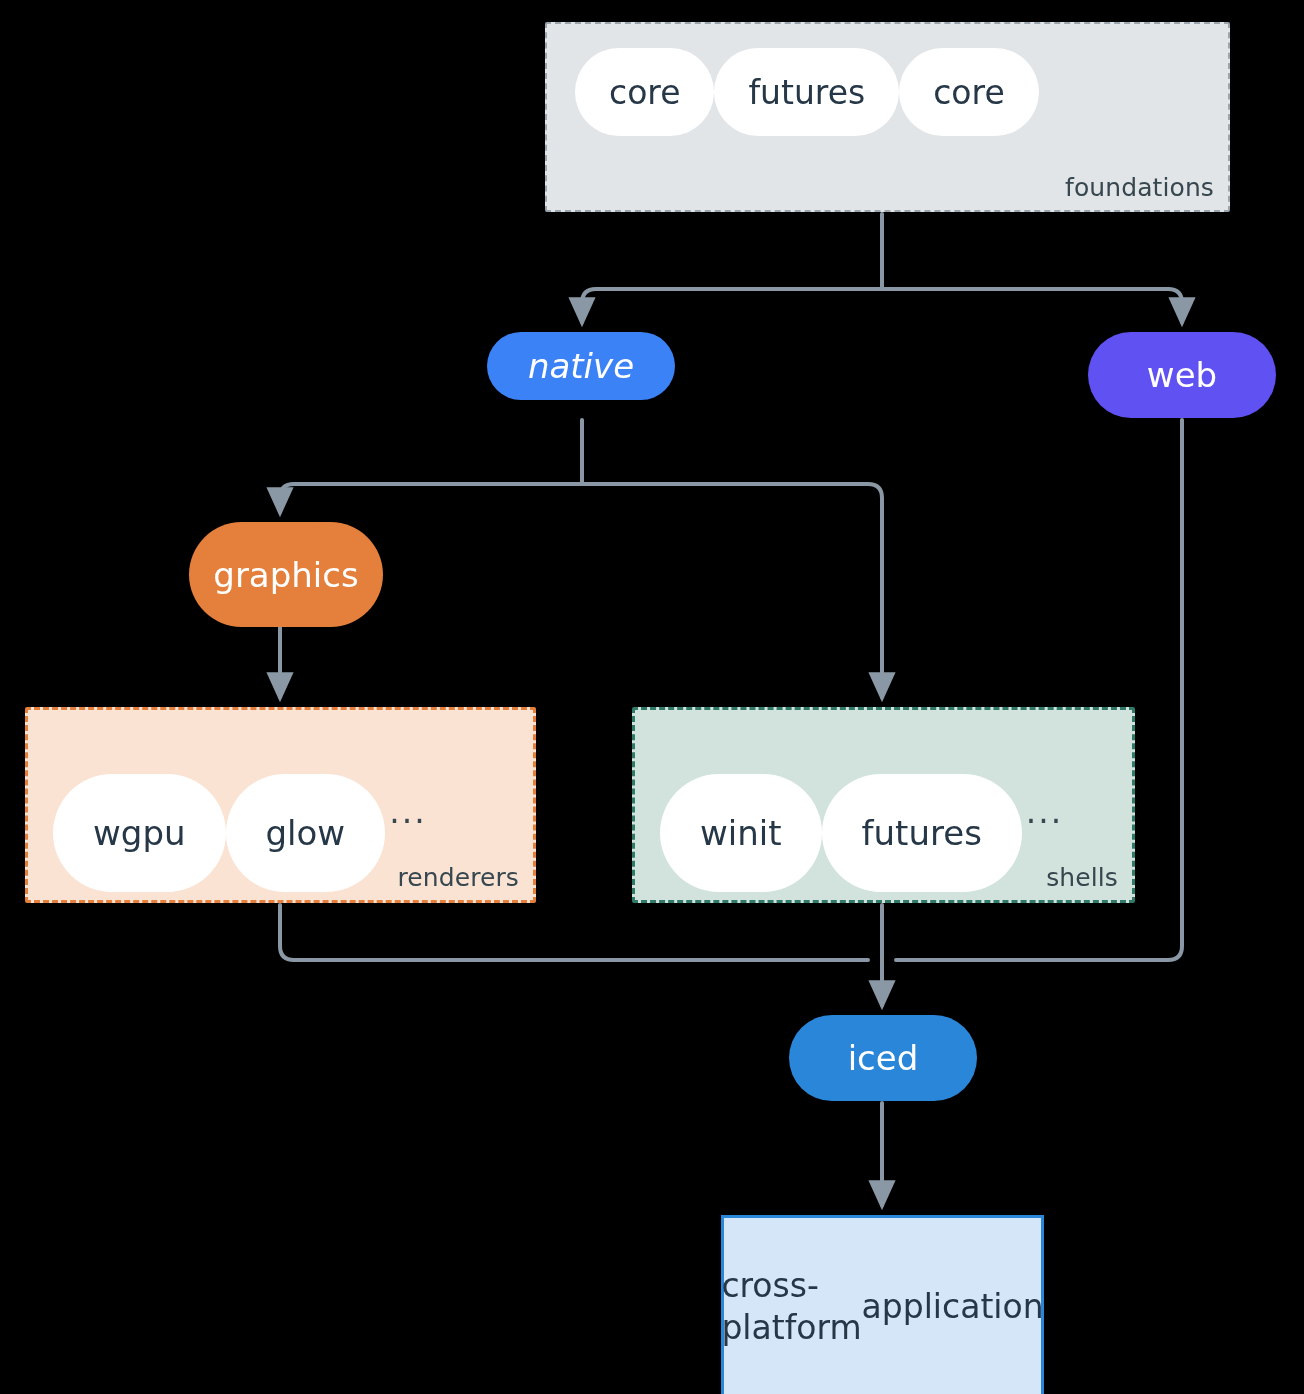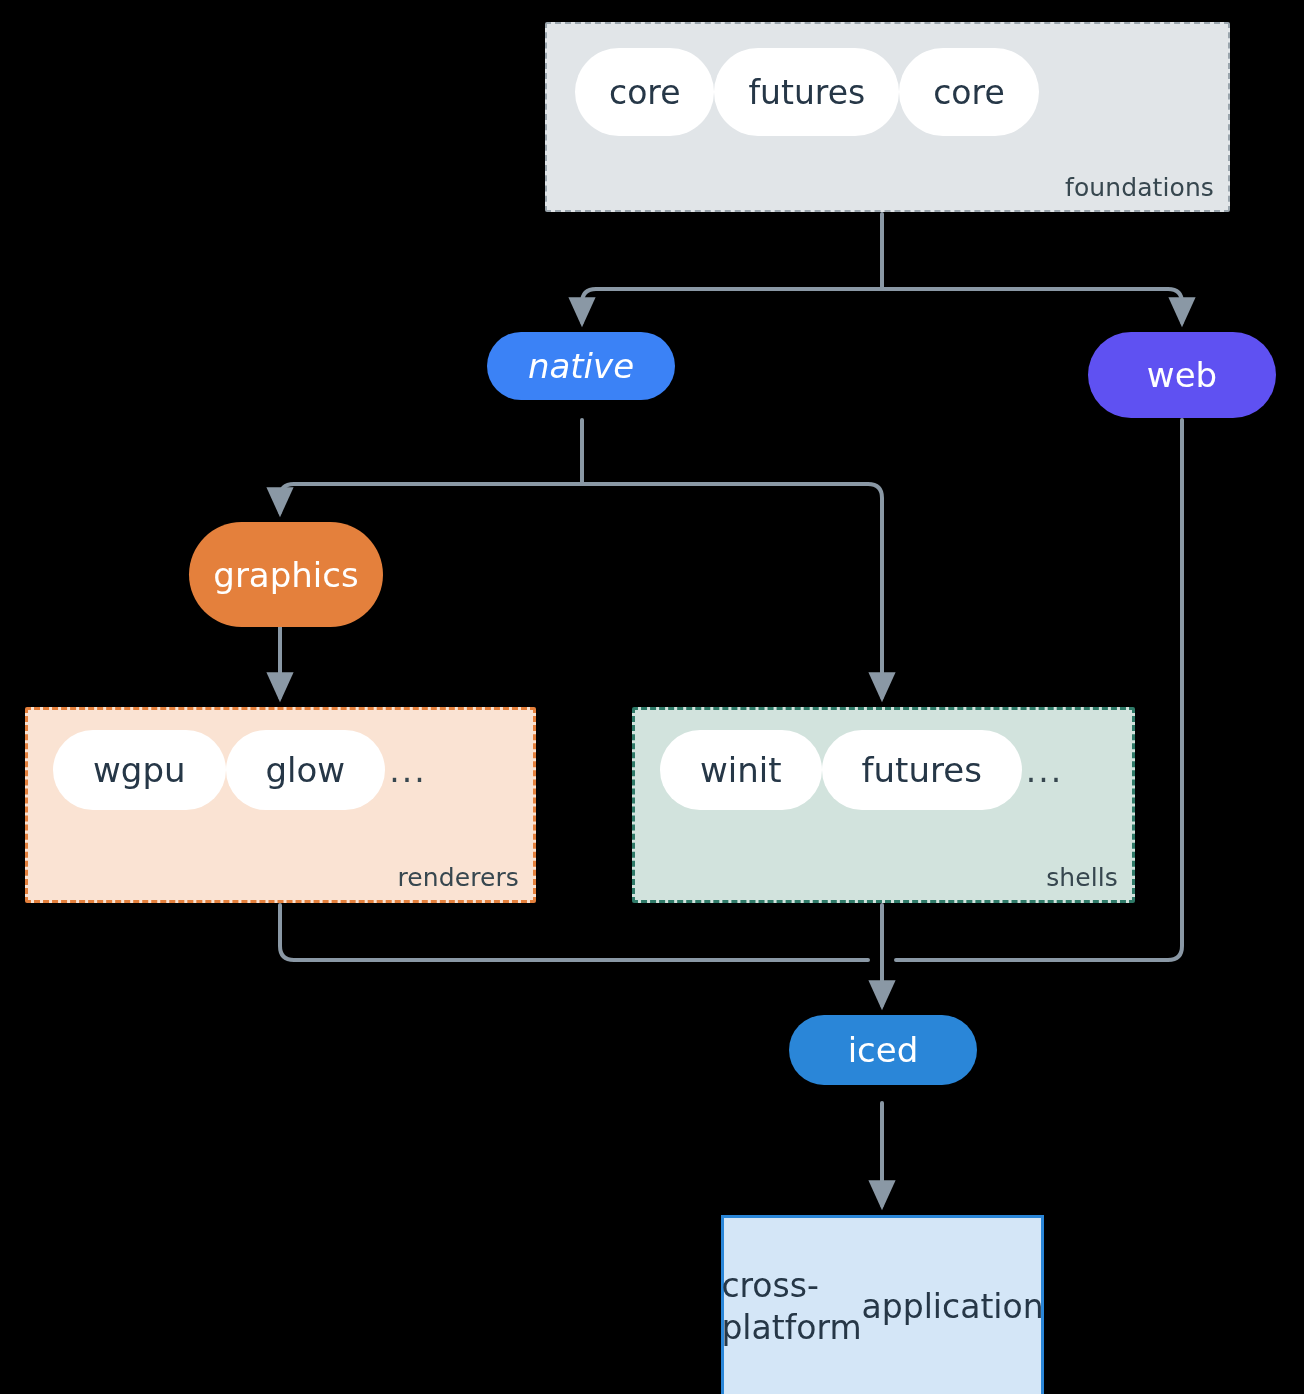--- a/index.html
+++ b/index.html
@@ -97,21 +97,21 @@
     background: #ffffff;
     color: #263747;
     border-radius: 999px;
     font-size: 33px;
     height: 88px;
     padding: 0 34px;
     min-width: 110px;
     box-sizing: border-box;
     white-space: nowrap;
   }
-  .chip-sm { height: 80px; font-size: 34px; padding: 0 40px; }
+  .chip-sm { height: 118px; font-size: 34px; padding: 0 40px; margin-top: 44px; }
   .ellipsis {
     color: #37474f;
     font-size: 33px;
     letter-spacing: 2px;
     padding: 0 4px;
     line-height: 1;
   }
 
   
   .pill {
@@ -121,21 +121,21 @@
     justify-content: center;
     border-radius: 999px;
     color: #ffffff;
     font-size: 34px;
     white-space: nowrap;
     box-sizing: border-box;
   }
   #node-native { left: 487px; top: 332px; width: 188px; height: 68px; background: #3b82f6; font-style: italic; }
   #node-web    { left: 1088px; top: 332px; width: 188px; height: 86px; background: #5f51f2; text-align: right; }
   #node-graphics { left: 189px; top: 522px; width: 194px; height: 105px; background: #e4803c; }
-  #node-iced   { left: 789px; top: 1015px; width: 188px; height: 70px; background: #2a86d8; }
+  #node-iced   { left: 789px; top: 1015px; width: 188px; height: 86px; background: #2a86d8; }
 
   
   #node-application {
     position: absolute;
     left: 721px;
     top: 1215px;
     width: 323px;
     height: 184px;
     background: #d4e6f7;
     border: 3px solid #2a86d8;

